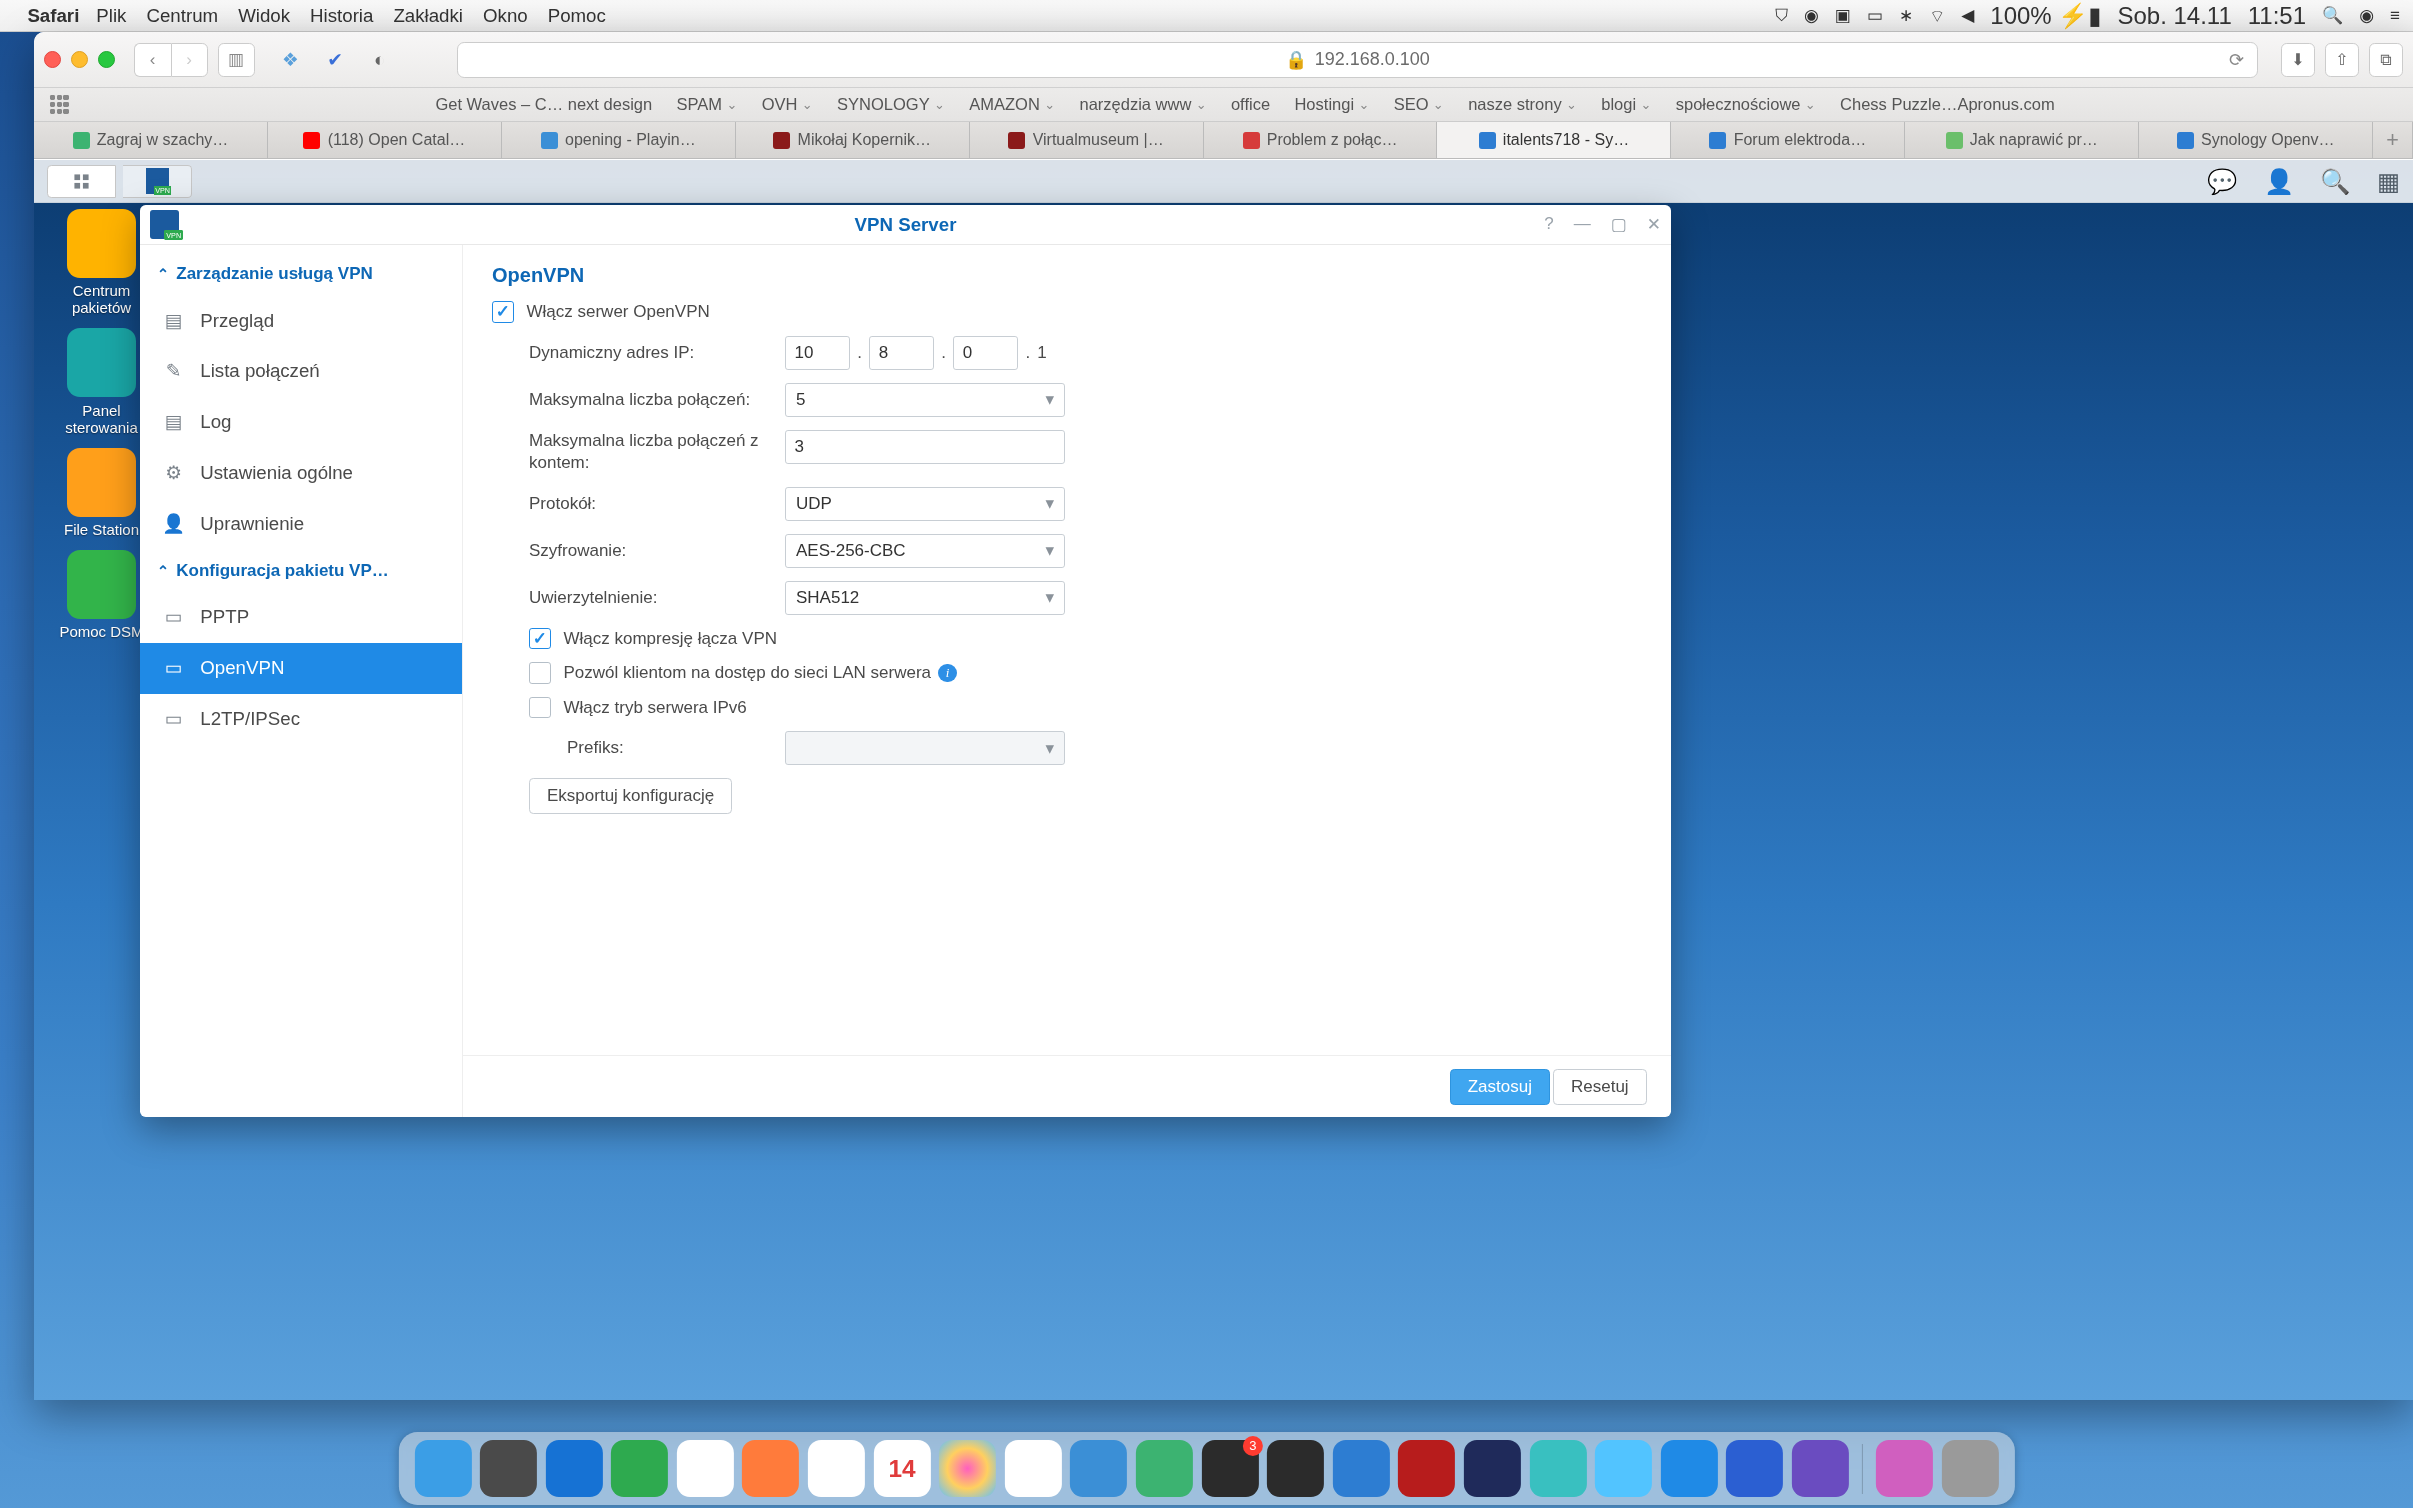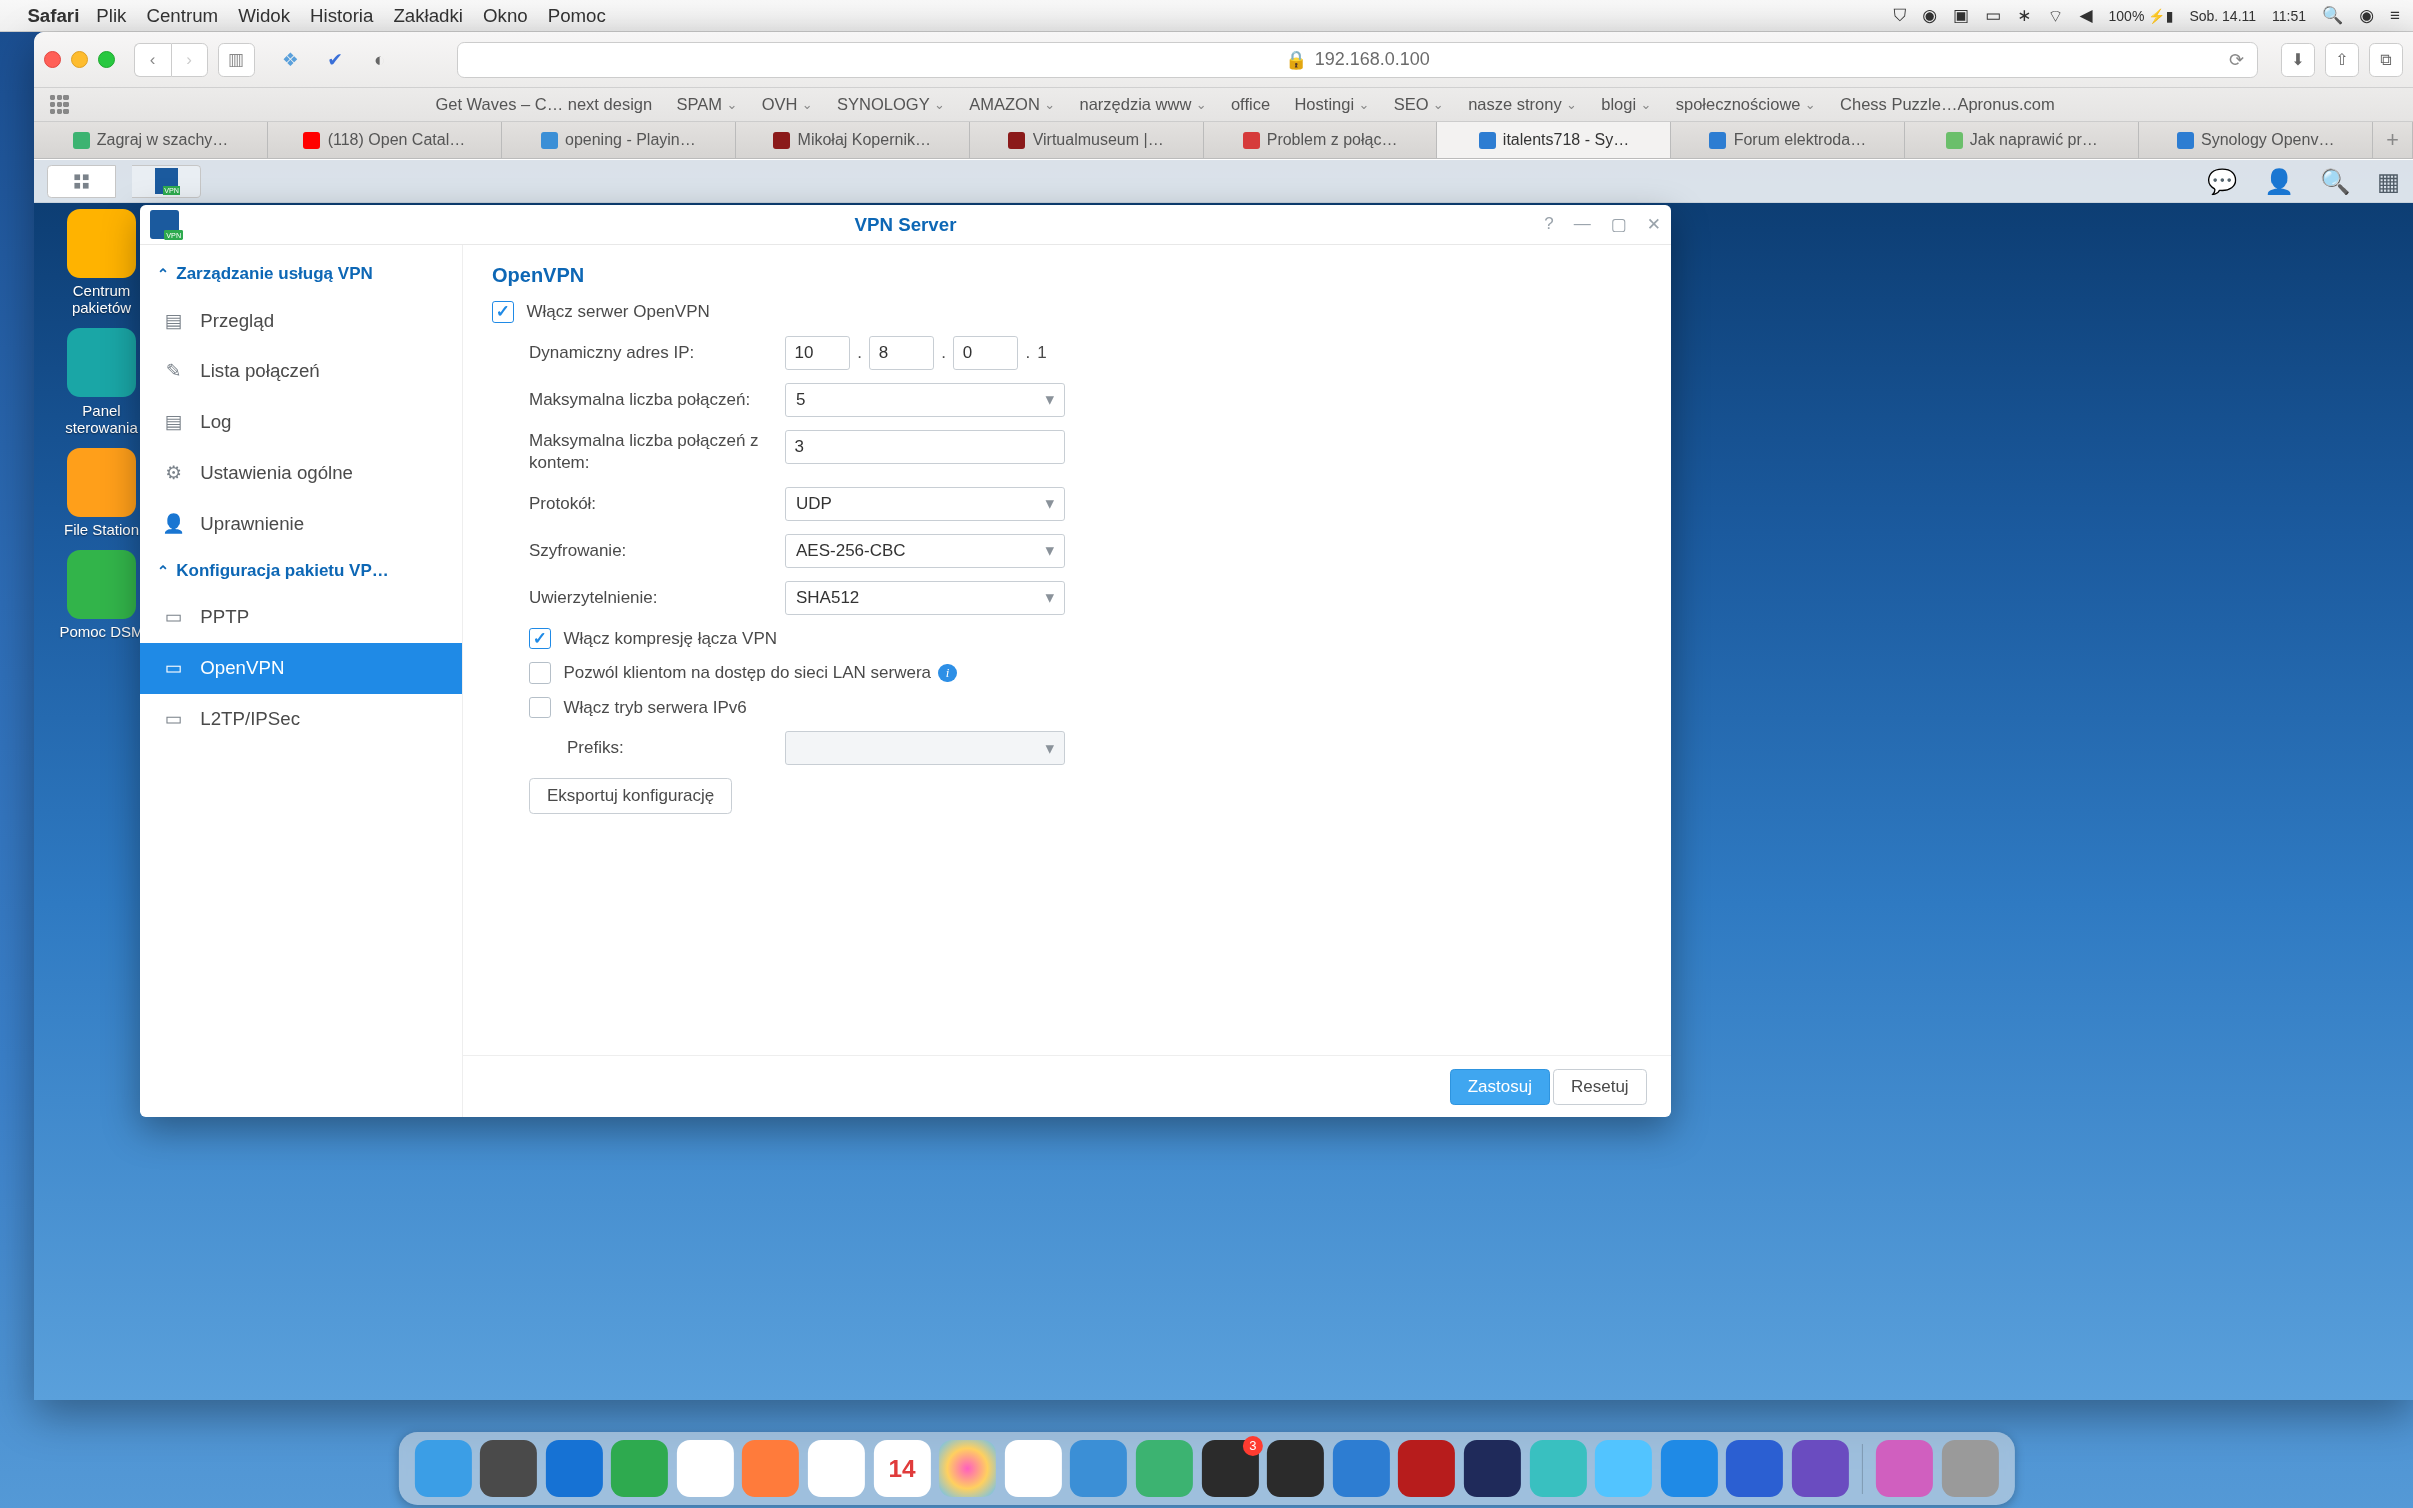--- a/index.html
+++ b/index.html
@@ -4,21 +4,21 @@
 <style>
 * { margin: 0; padding: 0; box-sizing: border-box; font-family: -apple-system, "Helvetica Neue", Arial, sans-serif; }
 body { width: 2413px; height: 1508px; background: linear-gradient(180deg, #1a4d8f 0%, #2d6cb5 40%, #3a7fc8 70%, #5499d6 100%); position: relative; overflow: hidden; transform-origin: top left; }
 
 
 .menubar { position: absolute; top: 0; left: 0; right: 0; height: 32px; background: linear-gradient(180deg, #f8f8f8, #f0f0f0); display: flex; align-items: center; padding: 8px 13px; font-size: 18.7px; color: #333; border-bottom: 0.7px solid #ccc; }
 .menubar .apple { font-size: 20px; margin-right: 14.4px; }
 .menubar .app { font-weight: 600; margin-right: 17px; }
 .menubar .menu-item { margin-right: 20px; }
 .menubar .right { margin-left: auto; display: flex; align-items: center; gap: 16px; font-size: 17px; }
-.menubar .right .txt { font-size: 14px; }
+.menubar .right .txt { font-size: 24px; }
 
 
 .safari { position: absolute; top: 32px; left: 34px; right: 0; height: 1368px; background: #fff; border-radius: 10px 0 0 0; box-shadow: 0 14.4px 43px rgba(0,0,0,.35); overflow: hidden; }
 .sf-toolbar { height: 56px; background: linear-gradient(180deg, #f7f6f6, #ecebea); border-bottom: 0.7px solid #d0d0d0; display: flex; align-items: center; padding: 0 10px; gap: 10px; }
 .traffic { display: flex; gap: 10px; margin-right: 8.6px; }
 .tl { width: 17px; height: 17px; border-radius: 50%; }
 .tl.r { background: #ff5f57; border: 0.7px solid #e24640; }
 .tl.y { background: #febc2e; border: 0.7px solid #dfa023; }
 .tl.g { background: #28c840; border: 0.7px solid #1fa82f; }
 .nav-btn { width: 37px; height: 34px; border: 0.7px solid #ccc; border-radius: 5.7px; background: #fff; display: flex; align-items: center; justify-content: center; color: #888; font-size: 17px; }
@@ -44,21 +44,21 @@
 .tabsbar { height: 37px; background: #d6d4d2; display: flex; border-bottom: 0.7px solid #bbb; }
 .tab { flex: 1; border-right: 0.7px solid #bbb; display: flex; align-items: center; justify-content: center; gap: 7.2px; font-size: 16px; color: #555; background: linear-gradient(180deg,#e3e1df,#d6d4d2); min-width: 0; padding: 0 5.7px; }
 .tab.active { background: #f3f2f1; color: #333; }
 .tab .fav-ico { width: 17px; height: 17px; border-radius: 2.9px; flex-shrink: 0; }
 .tab .label { white-space: nowrap; overflow: hidden; text-overflow: ellipsis; }
 .tab.plus { flex: 0 0 40px; font-size: 21.5px; color: #888; }
 
 
 .dsm { position: absolute; top: 128px; left: 0; right: 0; bottom: 0; background: linear-gradient(180deg, #0b3a6e 0%, #1b5a9e 30%, #2f7ac2 60%, #5aa0db 100%); }
 .dsm-top { height: 43px; background: rgba(255,255,255,.85); border-bottom: 0.7px solid #c8d2dc; display: flex; align-items: center; padding: 0 13px; }
-.dsm-top-left { display: flex; gap: 16px; }
+.dsm-top-left { display: flex; gap: 7px; }
 .dsm-seg { width: 69px; height: 33px; border: 0.7px solid #c6c6c6; background: #fff; display: flex; align-items: center; justify-content: center; }
 .dsm-seg:first-child { border-radius: 4.3px 0 0 4.3px; }
 .dsm-seg:last-child { border-radius: 0 4.3px 4.3px 0; border-left: none; background: #e9eef3; }
 .dsm-seg svg, .dsm-seg .sq { width: 23px; height: 17px; }
 .dsm-top-right { margin-left: auto; display: flex; gap: 26px; align-items: center; color: #4f5b66; }
 .dsm-top-right .ico { font-size: 24.4px; }
 
 
 .desk { position: absolute; top: 49px; left: 17px; display: flex; flex-direction: column; gap: 12px; }
 .dicon { width: 101px; display: flex; flex-direction: column; align-items: center; gap: 4.3px; color: #fff; font-size: 15px; text-align: center; text-shadow: 0 0.7px 1.4px rgba(0,0,0,.5); }

